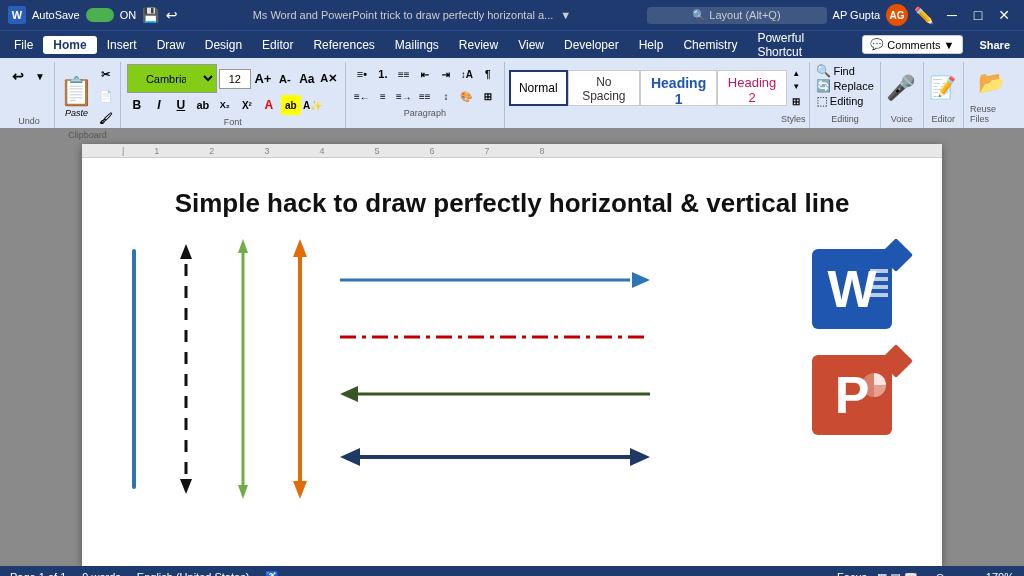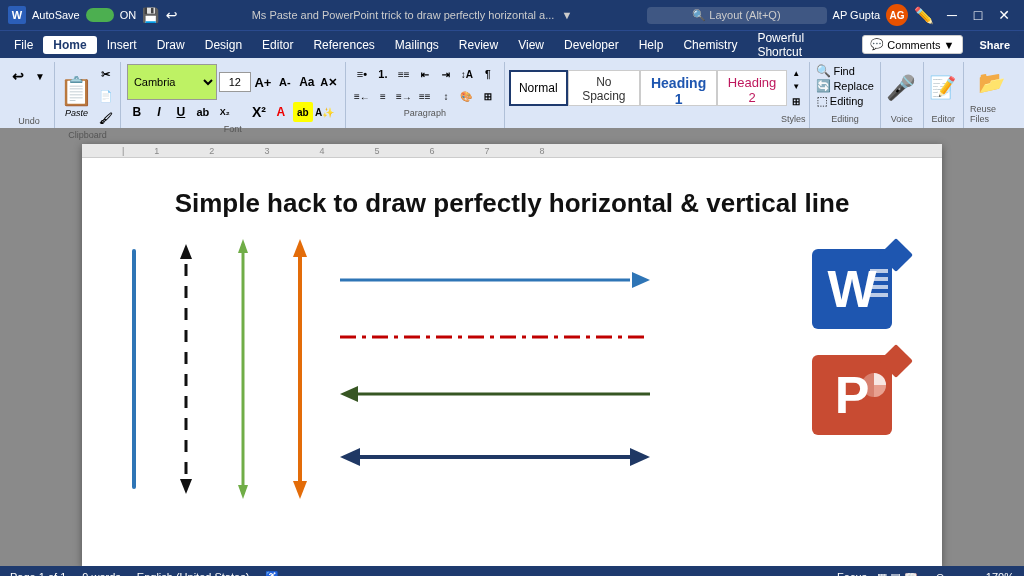--- a/index.html
+++ b/index.html
@@ -30,21 +30,21 @@
       height: 28px;
       display: flex;
       align-items: center;
       padding: 0 4px;
       color: white;
       font-size: 12px;
       border-top: 1px solid #2a4a8e;
     }
     .menu-item { padding: 2px 10px; cursor: pointer; border-radius: 3px; color: white; }
     .menu-item.active { background: white; color: #1e3a6e; font-weight: bold; border-radius: 3px; }
-    .font-selector { width: 90px; height: 36px; font-size: 11px; border: 1px solid #999; background: #bef264; padding: 0 2px; }
+    .font-selector { width: 90px; height: 29px; font-size: 11px; border: 1px solid #999; background: #84cc16; padding: 0 14px; }
     .font-size { width: 32px; height: 20px; font-size: 11px; border: 1px solid #999; background: white; text-align: center; }
     .format-btn { width: 20px; height: 20px; display: flex; align-items: center; justify-content: center; cursor: pointer; border-radius: 2px; font-size: 12px; font-weight: bold; border: 1px solid transparent; }
     .style-btn { padding: 2px 10px; cursor: pointer; border: 1px solid #ccc; background: white; font-size: 12px; height: 36px; }
     .style-btn-normal { font-size: 12px; }
     .style-btn-nospace { font-size: 12px; color: #333; }
     .style-btn-h1 { font-size: 14px; color: #1e56b0; font-weight: bold; }
     .style-btn-h2 { font-size: 13px; color: #2e74b5; }
 
     
     .doc-area {
@@ -101,21 +101,21 @@
 <div class="title-bar">
   <div class="title-bar-left">
     <div class="word-icon-small">W</div>
     <span>AutoSave</span>
     <div class="toggle"></div>
     <span>ON</span>
     <span style="font-size:14px; cursor:pointer;">💾</span>
     <span style="font-size:14px; cursor:pointer;">↩</span>
   </div>
   <div class="title-center">
-    <span>Ms Paste and PowerPoint trick to draw perfectly horizontal a...</span>
+    <span>Ms Word and PowerPoint trick to draw perfectly horizontal a...</span>
     <span style="margin-left:4px; cursor:pointer;">▼</span>
   </div>
   <div class="top-right-area">
     <div class="search-bar-title">
       <span>🔍</span>
       <span>Layout (Alt+Q)</span>
     </div>
     <span>AP Gupta</span>
     <div class="avatar">
       <span>AG</span>
@@ -190,21 +190,21 @@
         <div class="format-btn" style="font-size:11px;">A-</div>
         <div class="format-btn">Aa</div>
         <div class="format-btn" style="font-size:11px;">A✕</div>
       </div>
       <div style="display:flex;align-items:center;gap:2px;">
         <div class="format-btn" style="font-weight:bold;">B</div>
         <div class="format-btn" style="font-style:italic;">I</div>
         <div class="format-btn" style="text-decoration:underline;">U</div>
         <div class="format-btn" style="font-size:11px;">ab</div>
         <div class="format-btn" style="font-size:9px;">X₂</div>
-        <div class="format-btn" style="font-size:14px;margin-left:12px;">X²</div>
+        <div class="format-btn" style="font-size:10px;">X²</div>
         <div class="format-btn" style="color:#e00;">A</div>
         <div class="format-btn" style="background:#ff0;font-size:10px;">ab</div>
         <div class="format-btn" style="font-size:10px;">A✨</div>
       </div>
       <div class="section-label" style="text-align:center;">Font</div>
     </div>
 
     <div style="display:flex;flex-direction:column;padding:2px 6px;border-right:1px solid #b0c0d8;">
       <div style="display:flex;align-items:center;gap:1px;margin-bottom:2px;">
         <div class="format-btn" style="font-size:11px;">≡•</div>

